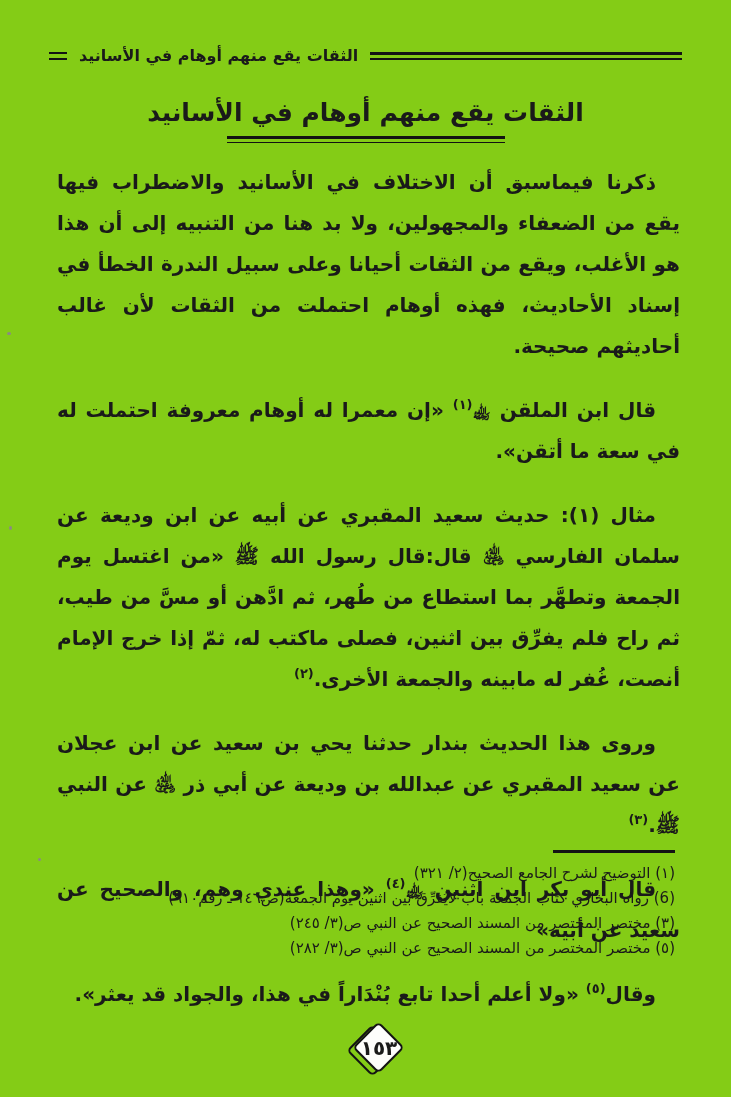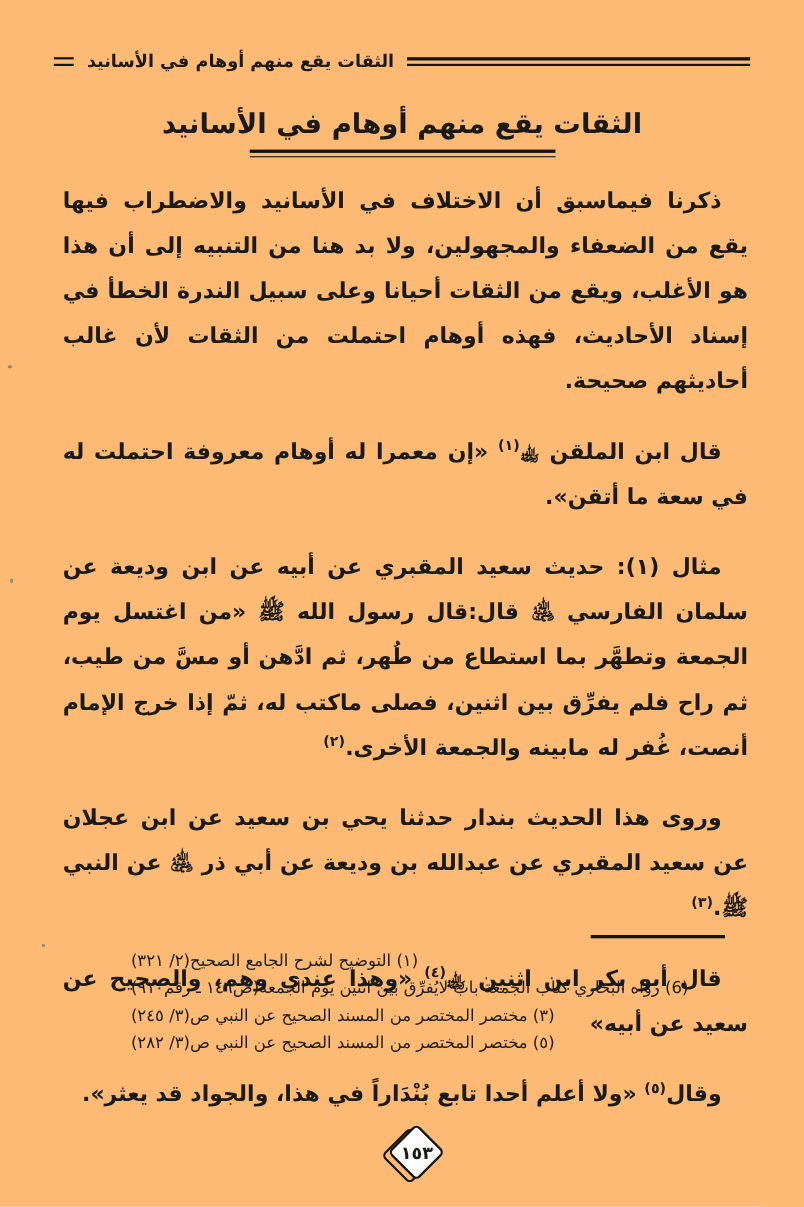--- a/index.html
+++ b/index.html
@@ -5,21 +5,21 @@
   html,body{margin:0;padding:0;}
   body{
     width:731px;height:1097px;
     background:#f4f3ef;
     font-family:"DejaVu Sans",sans-serif;
     color:#1a1a1a;
     overflow:hidden;
   }
   .page{
     position:relative;width:731px;height:1097px;
-    background:#fdba74;direction:rtl;
+    background:#84cc16;direction:rtl;
   }
   
   .running-header{
     position:absolute;top:44px;right:49px;left:49px;
     display:flex;align-items:center;height:24px;
   }
   .header-rule{
     flex:1;height:3px;
     border-top:3px solid #141414;
     border-bottom:2px solid #141414;
@@ -53,22 +53,22 @@
   }
   .body-text p{
     margin:0 0 23px 0;text-indent:24px;font-weight:bold;
   }
   .body-text p.bold{font-weight:bold;}
   .fn-ref{
     font-size:13px;vertical-align:super;line-height:0;
   }
   
   .footnotes{
-    position:absolute;top:850px;right:72px;width:540px;
-    text-align:left;
+    position:absolute;top:850px;right:56px;width:540px;
+    text-align:right;
   }
   .footnote-rule{
     width:122px;border-top:3px solid #141414;margin-bottom:8px;
   }
   .footnote-list div{
     font-size:15px;line-height:25px;white-space:nowrap;
   }
   
   .page-number-ornament{
     position:absolute;top:1020px;left:347px;width:60px;height:58px;
@@ -76,21 +76,21 @@
   .diamond{
     position:absolute;width:33px;height:33px;
     border:2.5px solid #141414;border-radius:5px;
     transform:rotate(45deg);background:transparent;
   }
   .diamond.back{left:7px;top:12px;}
   .diamond.front{left:13px;top:9px;background:#fdfdfb;}
   .ornament-num{
     position:absolute;left:13px;top:9px;width:38px;height:38px;
     display:flex;align-items:center;justify-content:center;
-    font-size:16px;font-weight:bold;
+    font-size:20px;font-weight:bold;
   }
   
   .speck{position:absolute;background:#8a8a84;border-radius:50%;}
   .speck.s1{width:4px;height:3px;left:7px;top:332px;}
   .speck.s2{width:3px;height:4px;left:9px;top:526px;}
   .speck.s3{width:3px;height:3px;left:38px;top:858px;}
 </style>
 </head>
 <body>
 

